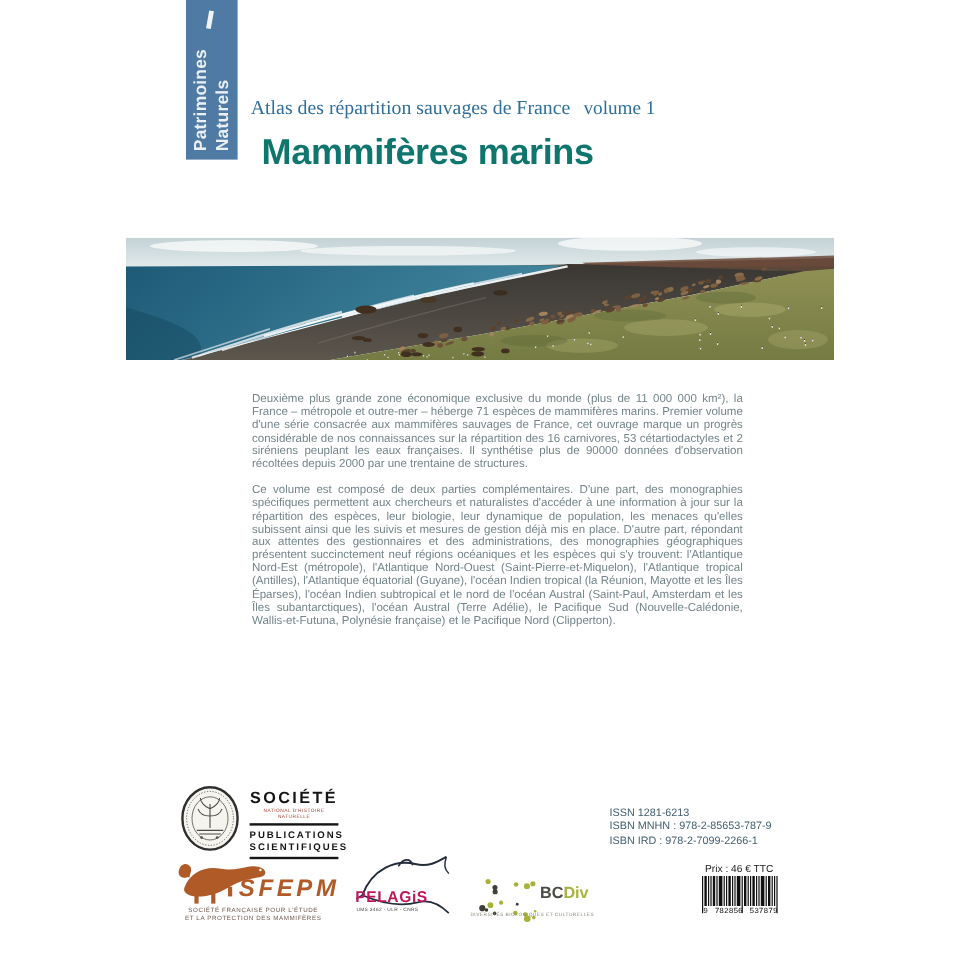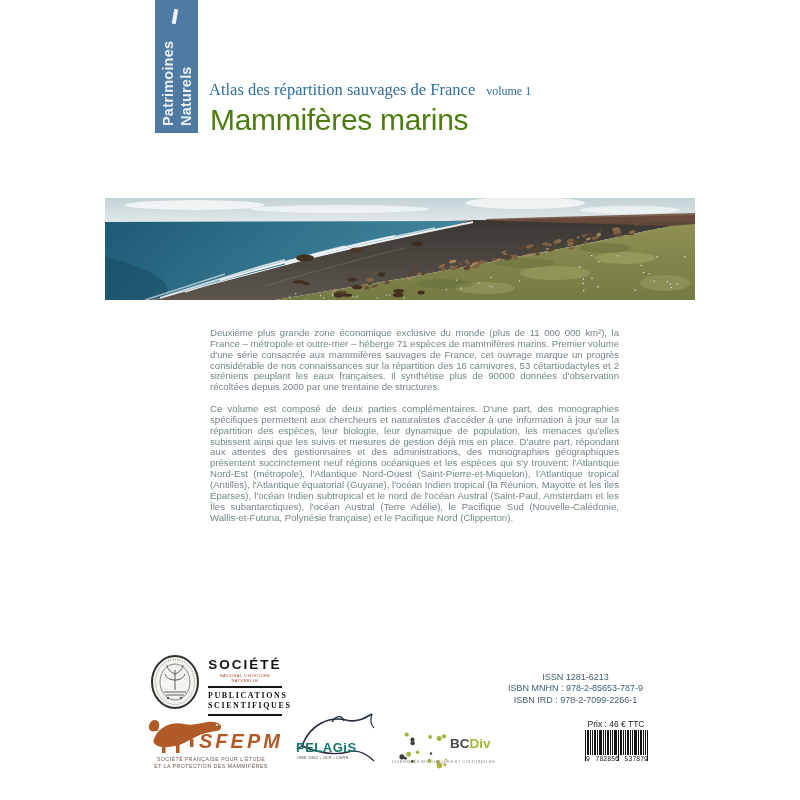--- a/index.html
+++ b/index.html
@@ -11,63 +11,63 @@
   .banner-tick{position:absolute;top:9px;left:18px;width:4px;height:15px;background:#eef3f6;transform:rotate(10deg);}
   .banner-rot{position:absolute;left:0;top:133px;width:133px;height:43px;
               transform:rotate(-90deg);transform-origin:0 0;
               color:#eaf0f4;font-size:14.5px;font-weight:700;line-height:18px;
               padding:4px 0 0 7px;box-sizing:border-box;letter-spacing:.2px;}
   .banner-rot span{display:block;}
 
   
   .series-line{position:absolute;left:209px;top:80px;white-space:nowrap;color:#2f6f9d;
                font-family:"Liberation Serif",serif;font-size:16.5px;}
-  .series-line .vol{font-size:12px;margin-left:11px;}
-  .main-title{position:absolute;left:206px;top:99px;margin:4px;color:#4d7c0f;
-              font-size:30px;font-weight:400;letter-spacing:-.3px;white-space:nowrap;}
+  .series-line .vol{font-size:16px;margin-left:11px;}
+  .main-title{position:absolute;left:206px;top:99px;margin:12px;color:#0f766e;
+              font-size:30px;font-weight:700;letter-spacing:-.3px;white-space:nowrap;}
 
   
   .photo{position:absolute;left:105px;top:198px;width:590px;height:102px;overflow:hidden;}
   .photo svg{display:block;}
 
   
   .blurb{position:absolute;left:210px;top:328px;width:409px;color:#73858a;
          font-size:9.6px;line-height:10.85px;text-align:justify;}
   .blurb p{margin:0 0 11px 0;}
 
   
   .mnhn-seal{position:absolute;left:150px;top:654px;width:50px;height:57px;}
   .museum{position:absolute;left:208px;top:657px;width:74px;text-align:center;color:#151515;}
   .museum .m-name{font-size:13.5px;font-weight:700;letter-spacing:2px;}
   .museum .m-tag{font-size:4px;letter-spacing:.4px;color:#a84432;margin-top:1px;}
   .museum .m-rule{height:2px;background:#151515;margin:3px 0 3px 0;}
-  .museum .m-line{font-size:8px;font-weight:700;letter-spacing:1.6px;line-height:10px;font-family:Liberation Serif, serif;}
+  .museum .m-line{font-size:8px;font-weight:700;letter-spacing:1.6px;line-height:10px;}
   .ird{position:absolute;left:314px;top:658px;width:66px;text-align:center;color:#0e0e0e;}
   .ird .ird-mark{font-size:27px;font-weight:700;letter-spacing:-1px;line-height:26px;}
   .ird .ird-label{font-size:11.5px;letter-spacing:.4px;margin-top:2px;}
 
   .sfepm{position:absolute;left:146px;top:717px;width:130px;}
   .sfepm .weasel{position:absolute;left:0;top:0;}
   .sfepm .acr{position:absolute;left:53px;top:13px;font-size:20px;font-weight:700;
               letter-spacing:3px;color:#b05a28;font-style:italic;}
   .sfepm .sub{position:absolute;left:0;top:39px;width:130px;text-align:center;
               font-size:5.2px;letter-spacing:.5px;color:#6b564a;line-height:6.5px;}
   .pelagis{position:absolute;left:294px;top:712px;width:84px;height:56px;}
   .pelagis .dname{position:absolute;left:2px;top:28px;font-size:13px;font-weight:700;
-                  color:#0f766e;letter-spacing:.5px;}
+                  color:#be185d;letter-spacing:.5px;}
   .pelagis .dtag{position:absolute;left:3px;top:43px;font-size:4px;color:#444;letter-spacing:.3px;}
   .bcdiv{position:absolute;left:388px;top:728px;width:142px;height:46px;}
   .bcdiv .bname{position:absolute;left:62px;top:8px;font-size:13.5px;font-weight:700;}
   .bcdiv .bc{color:#4b4b45;}
   .bcdiv .div{color:#a5b43c;}
   .bcdiv .btag{position:absolute;left:4px;top:31px;width:135px;font-size:4px;
                letter-spacing:.4px;color:#8a8a7a;}
 
   
-  .pubinfo{position:absolute;right:157px;top:672px;text-align:center;color:#44606f;
+  .pubinfo{position:absolute;right:157px;top:672px;text-align:left;color:#44606f;
            font-size:9px;line-height:11.3px;white-space:nowrap;}
   .price{position:absolute;left:583px;top:719px;width:66px;text-align:center;
          font-size:8.5px;color:#222;}
   .barcode{position:absolute;left:585px;top:730px;width:64px;}
   .bars{display:flex;align-items:flex-start;height:31px;}
   .bars i{display:block;background:#111;margin-right:1px;flex:none;}
   .ean{display:flex;justify-content:space-between;font-family:"Liberation Mono",monospace;
        font-size:6.5px;color:#111;margin-top:-5px;background:transparent;padding:0 1px;}
 </style>
 </head>

